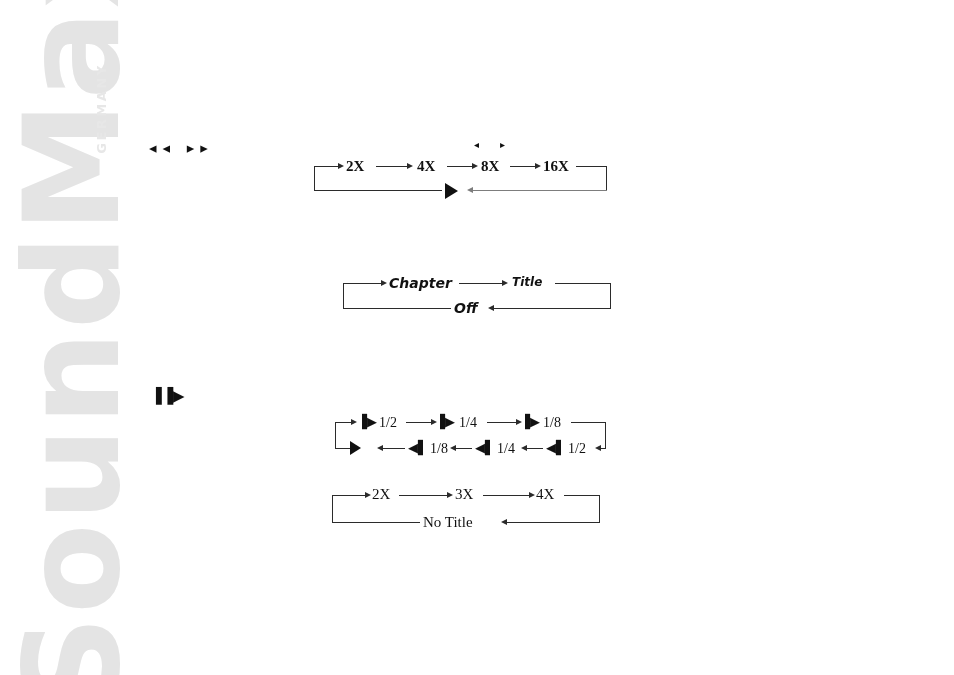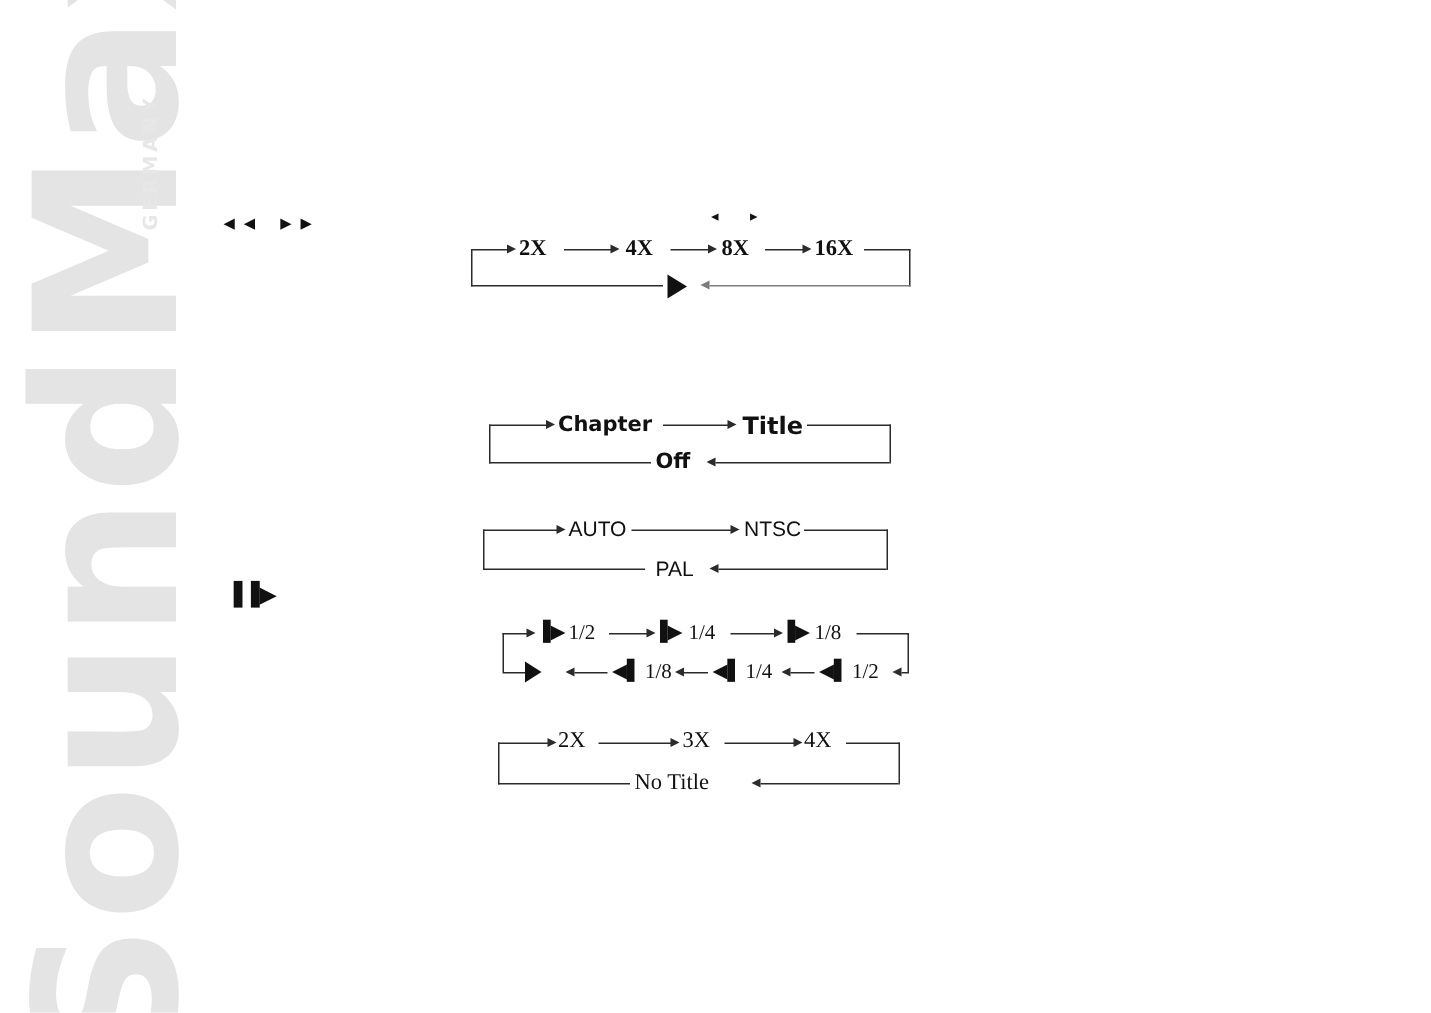--- a/index.html
+++ b/index.html
@@ -134,61 +134,41 @@
     <div class="ln h" style="left:263px;top:26px;width:31px;"></div>
     <div class="ln v" style="left:293px;top:26px;height:25px;"></div>
     <div class="ln h gray" style="left:160px;top:50px;width:134px;"></div>
     <div class="ah l gray" style="left:154px;top:47px;"></div>
 
     <div class="ln h" style="left:1px;top:50px;width:128px;"></div>
 
     <div class="tri-play" style="left:132px;top:43px;"></div>
   </div>
 
-  <div class="diagram" id="d2" style="left:325px;top:272px;width:275px;height:45px;">
+  <div class="diagram" id="d2" style="left:342px;top:272px;width:275px;height:45px;font-style:italic;">
 
     <div class="lbl sans-b" style="left:47px;top:4px;font-size:14px;">Chapter</div>
-    <div class="lbl sans-b" style="left:170px;top:4px;font-size:16px;">Title</div>
+    <div class="lbl sans-b" style="left:170px;top:4px;font-size:12px;">Title</div>
     <div class="lbl sans-b" style="left:112px;top:29px;font-size:14px;">Off</div>
 
     <div class="ln v" style="left:1px;top:11px;height:26px;"></div>
     <div class="ln h" style="left:1px;top:11px;width:40px;"></div>
     <div class="ah r" style="left:39px;top:8px;"></div>
 
     <div class="ln h" style="left:117px;top:11px;width:45px;"></div>
     <div class="ah r" style="left:160px;top:8px;"></div>
 
     <div class="ln h" style="left:213px;top:11px;width:56px;"></div>
     <div class="ln v" style="left:268px;top:11px;height:26px;"></div>
     <div class="ln h" style="left:152px;top:36px;width:116px;"></div>
     <div class="ah l" style="left:146px;top:33px;"></div>
 
     <div class="ln h" style="left:1px;top:36px;width:108px;"></div>
   </div>
 
-  <div class="diagram" id="d3" style="left:321px;top:342px;width:275px;height:45px;">
-
-    <div class="lbl sans-n" style="left:58px;top:3px;font-size:14px;">AUTO</div>
-    <div class="lbl sans-n" style="left:175px;top:3px;font-size:14px;">NTSC</div>
-    <div class="lbl sans-n" style="left:116px;top:30px;font-size:14px;">PAL</div>
-
-    <div class="ln v" style="left:1px;top:11px;height:27px;"></div>
-    <div class="ln h" style="left:1px;top:11px;width:52px;"></div>
-    <div class="ah r" style="left:50px;top:8px;"></div>
-
-    <div class="ln h" style="left:100px;top:11px;width:68px;"></div>
-    <div class="ah r" style="left:166px;top:8px;"></div>
-
-    <div class="ln h" style="left:215px;top:11px;width:56px;"></div>
-    <div class="ln v" style="left:270px;top:11px;height:27px;"></div>
-    <div class="ln h" style="left:158px;top:37px;width:112px;"></div>
-    <div class="ah l" style="left:152px;top:34px;"></div>
-
-    <div class="ln h" style="left:1px;top:37px;width:108px;"></div>
-  </div>
 
   <div class="diagram" id="d4" style="left:334px;top:412px;width:275px;height:45px;">
 
     <div class="lbl gl" style="left:23px;top:3px;font-size:13px;">▐▶</div>
     <div class="lbl serif-n" style="left:45px;top:4px;font-size:14px;">1/2</div>
 
     <div class="lbl gl" style="left:101px;top:3px;font-size:13px;">▐▶</div>
     <div class="lbl serif-n" style="left:125px;top:4px;font-size:14px;">1/4</div>
 
     <div class="lbl gl" style="left:186px;top:3px;font-size:13px;">▐▶</div>

